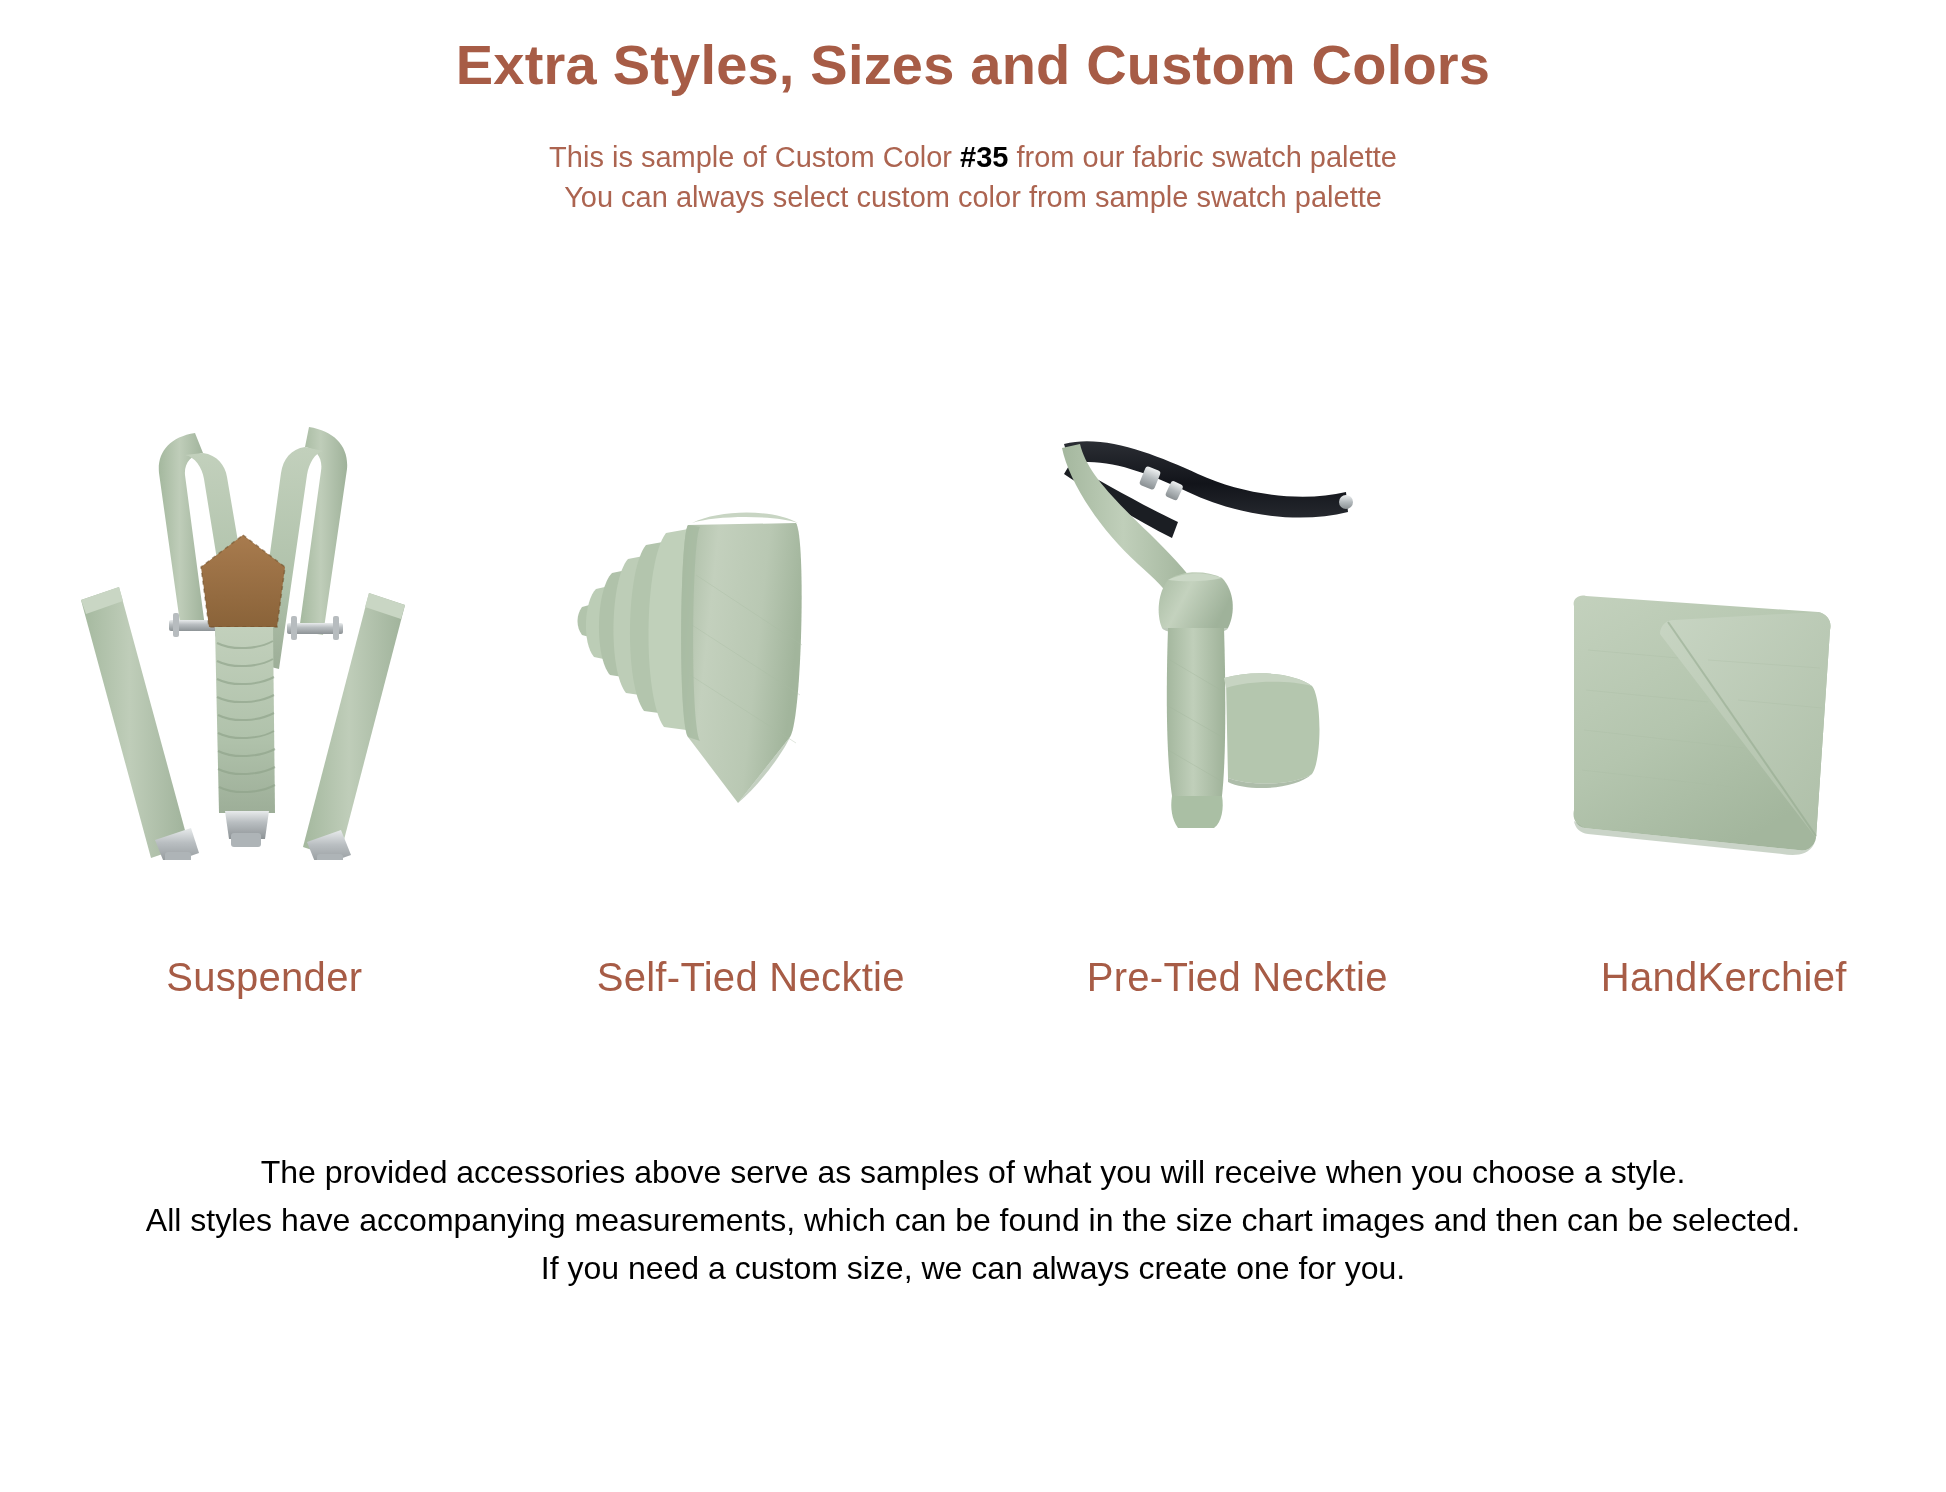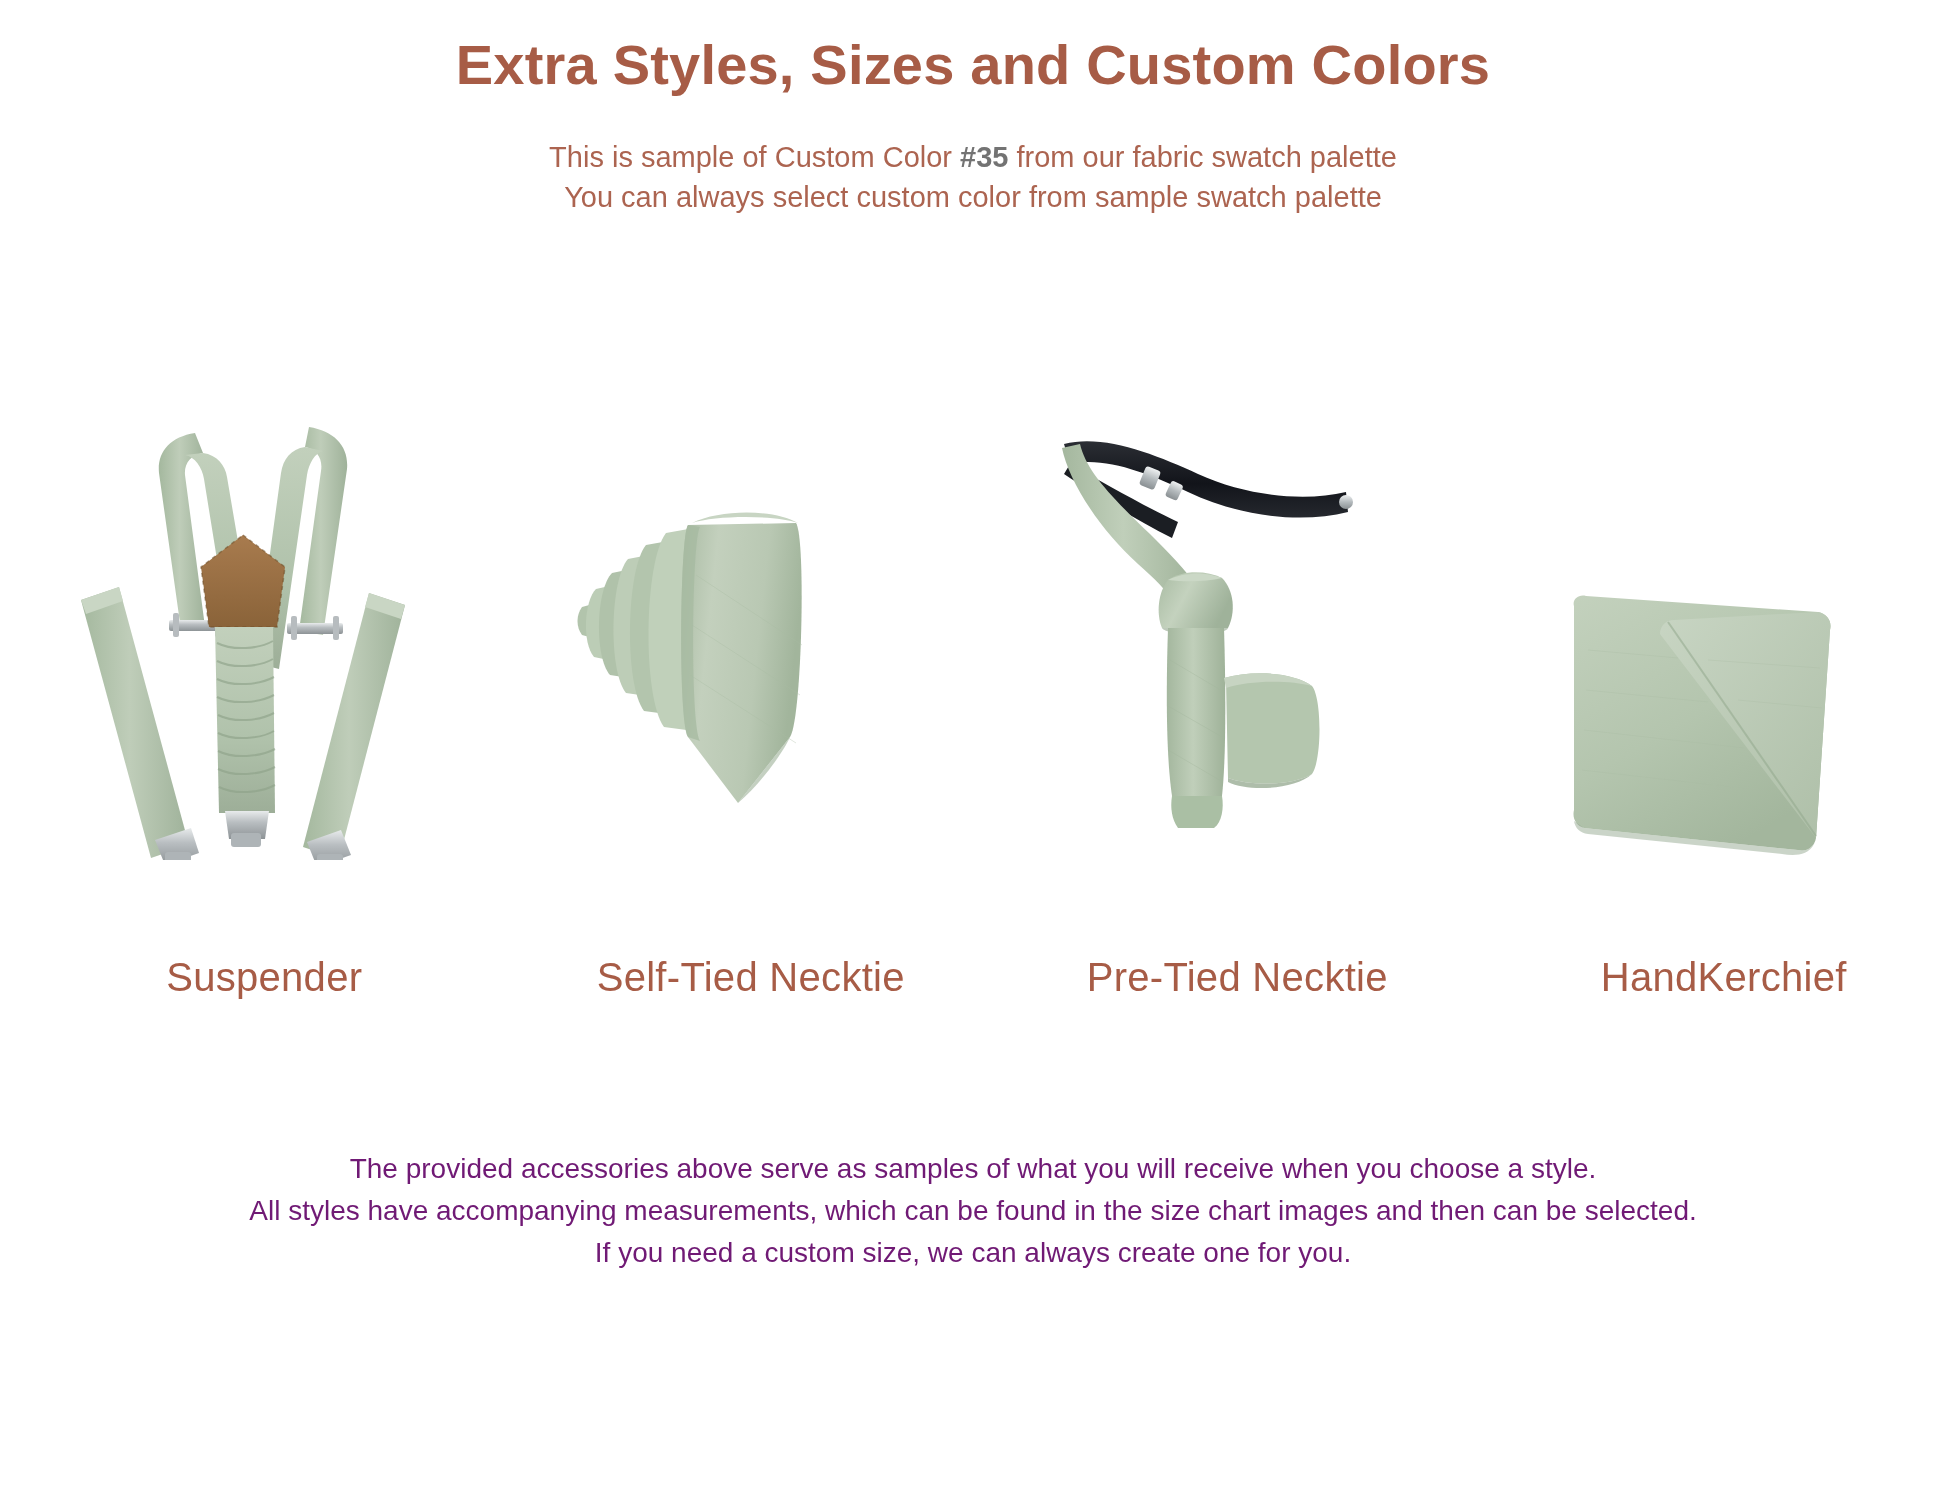--- a/index.html
+++ b/index.html
@@ -34,21 +34,21 @@
   .subtitle-block {
     margin-top: 42px;
     line-height: 1.38;
   }
   .subtitle-line {
     font-size: 29px;
     color: #ac6450;
     font-weight: 400;
   }
   .accent-num {
-    color: #737373;
+    color: #000000;
     font-weight: 700;
   }
 
   
   .product-row {
     position: absolute;
     top: 300px;
     left: 0;
     width: 1946px;
     height: 560px;
@@ -88,22 +88,22 @@
 
   
   .footer {
     position: absolute;
     top: 1148px;
     left: 0;
     width: 1946px;
     text-align: center;
   }
   .footer-line {
-    font-size: 28px;
-    color: #701a75;
+    font-size: 32px;
+    color: #000000;
     line-height: 1.5;
     font-weight: 400;
   }
 
   
   .prod-svg { display: block; }
 </style>
 </head>
 <body>
 

